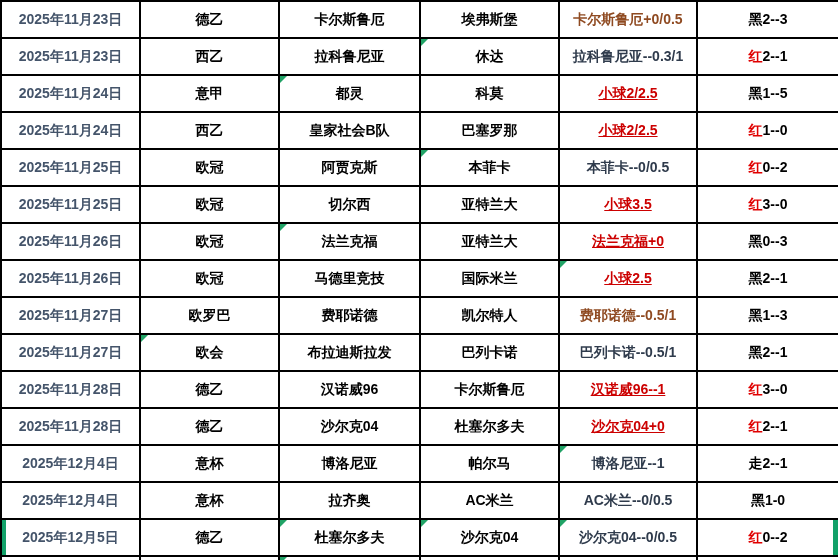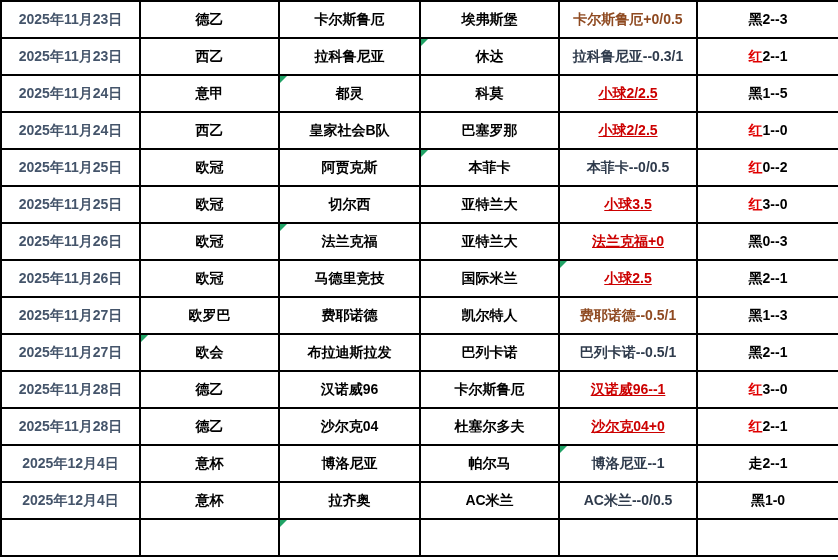--- a/index.html
+++ b/index.html
@@ -171,20 +171,28 @@
         </tr>
         <tr>
           <td class="date"><span>2025年12月4日</span></td>
           <td><span>意杯</span></td>
           <td><span>拉齐奥</span></td>
           <td><span>AC米兰</span></td>
           <td class="pick-navy"><span>AC米兰--0/0.5</span></td>
           <td><span class="flag-black">黑</span><span>1-0</span></td>
         </tr>
         <tr>
+          <td class="date sel-left"><span>2025年12月5日</span></td>
+          <td><span>德乙</span></td>
+          <td><span>杜塞尔多夫</span><i class="corner-flag"></i></td>
+          <td><span>沙尔克04</span><i class="corner-flag"></i></td>
+          <td class="pick-navy"><span>沙尔克04--0/0.5</span><i class="corner-flag"></i></td>
+          <td class="sel-right"><span class="flag-red">红</span><span>0--2</span></td>
+        </tr>
+        <tr>
           <td class="date"></td>
           <td></td>
           <td>
             <i class="corner-flag"></i>
           </td>
           <td></td>
           <td class="pick-brown"></td>
           <td></td>
         </tr>
       </tbody>

